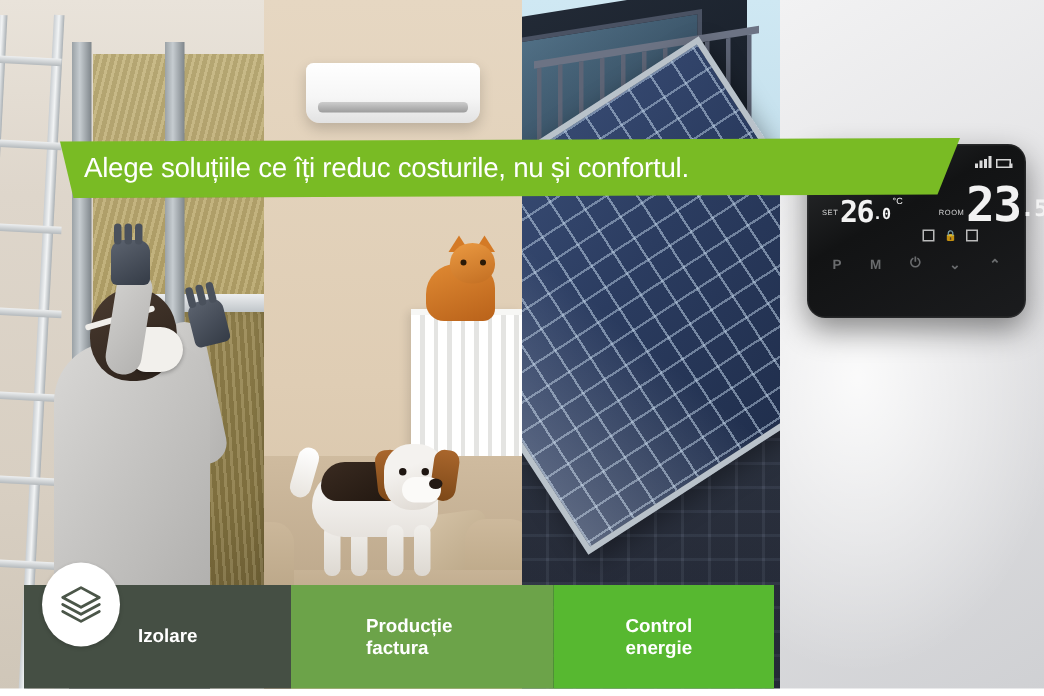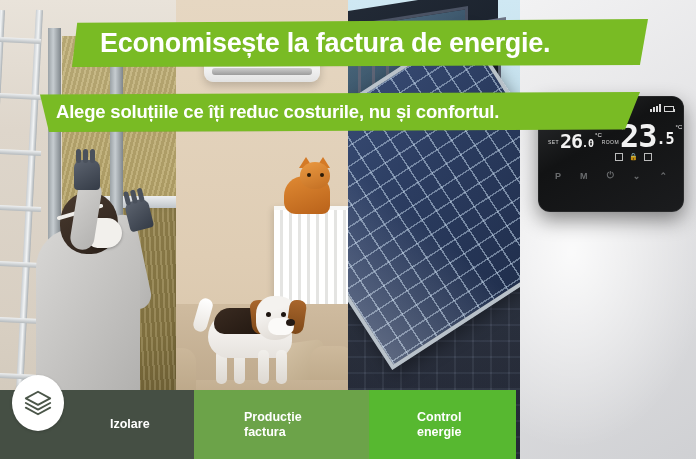--- a/index.html
+++ b/index.html
@@ -289,21 +289,21 @@
   .t-clock { font-family:"DejaVu Sans Mono", monospace; font-size: 11px; line-height:1; letter-spacing:-.5px; }
   .t-dot { width:3px;height:3px;background:#eaeaea;margin:0 0 1px 2px; }
   .t-icons { display:flex; gap:5px; align-items:center; font-size:9px; opacity:.9; }
   .t-sig { display:flex; align-items:flex-end; gap:3px; font-size:7px; }
   .t-bars { display:flex; align-items:flex-end; gap:1px; height:8px; }
   .t-bars i { width:2px; background:#ededed; display:block; }
   .t-bars i:nth-child(1){height:3px}.t-bars i:nth-child(2){height:5px}
   .t-bars i:nth-child(3){height:6.5px}.t-bars i:nth-child(4){height:8px}
   .t-batt { width:10px;height:6px;border:1px solid #e6e6e6; position:relative; }
   .t-batt::after{content:"";position:absolute;right:-2px;top:1.5px;width:1.5px;height:3px;background:#e6e6e6;}
-  .t-row2 { display:flex; align-items:flex-end; justify-content:space-between; margin-top:4px; }
+  .t-row2 { display:flex; align-items:flex-end; justify-content:space-between; margin-top:4px;gap:24px; }
   .t-set { display:flex; align-items:flex-end; }
   .t-lab { font-size:5px; letter-spacing:.4px; margin-bottom:5px; margin-right:1px; opacity:.85; }
   .t-big {
     font-family:"DejaVu Sans Mono", monospace; font-weight:bold;
     line-height:.85; letter-spacing:-1px;
   }
   .t-set .t-big { font-size:20px; }
   .t-dec { font-family:"DejaVu Sans Mono", monospace; font-size:10px; font-weight:bold; margin-bottom:1px; }
   .t-unit { font-size:6px; margin-bottom:12px; margin-left:1px; }
   .t-room { display:flex; align-items:flex-end; margin-right:6px; }
@@ -328,33 +328,33 @@
     left: 72px; top: 19px; width: 576px; height: 48px;
     clip-path: polygon(0.9% 8%, 100% 0%, 98.6% 96%, 0% 100%);
     padding-left: 28px;
   }
   .band-1 .txt { font-size: 27px; font-weight: bold; letter-spacing:-.3px; white-space:nowrap; }
   .band-2 {
     left: 40px; top: 92px; width: 600px; height: 40px;
     clip-path: polygon(0% 6%, 100% 0%, 97.5% 94%, 1.5% 100%);
     padding-left: 16px;
   }
-  .band-2 .txt { font-size: 18.5px; font-weight: bold; letter-spacing:-.2px; white-space:nowrap; }
+  .band-2 .txt { font-size: 18.5px; font-weight: normal; letter-spacing:-.2px; white-space:nowrap; }
 
   
   .catbar {
     position:absolute; left:0; bottom:5px; width:696px; height:69px;
     display:flex; z-index: 5;
   }
   .cat { position:relative; height:69px; display:flex; align-items:center; }
   .cat .label {
     color:#fff; font-weight:bold; font-size:12.5px; line-height:1.18;
     text-align:left; padding-left:8px; white-space:pre-line;
   }
-  .cat-1 { width:194px; background:#454f44; padding-left:102px; }
+  .cat-1 { width:178px; background:#454f44; padding-left:68px;margin-left:16px; }
   .cat-2 { width:180px; background:#5f7a50; padding-left:50px; }
   .cat-3 { width:175px; background:#6ca349; padding-left:42px; }
   .cat-4 { width:147px; background:#57b830; padding-left:40px; }
   .catbottomfill {
     position:absolute; left:0; bottom:0; width:696px; height:5px; background:#ffffff; z-index:4;
   }
   .circ {
     position:absolute; top:-15px; width:52px; height:56px; border-radius:50%;
     background:#fff; display:flex; align-items:center; justify-content:center;
     z-index: 7; box-shadow: 0 1px 3px rgba(0,0,0,.18);
@@ -521,23 +521,20 @@
           <span>P</span>
           <span>M</span>
           <span>⏻</span>
           <span>⌄</span>
           <span>⌃</span>
         </div>
       </div>
     </div>
   </div>
 
-  <div class="band band-1">
-    <span class="txt">Economisește la factura de energie.</span>
-  </div>
   <div class="band band-2">
     <span class="txt">Alege soluțiile ce îți reduc costurile, nu și confortul.</span>
   </div>
 
   <div class="catbottomfill"></div>
   <div class="catbar">
 
     <div class="cat cat-1">
       <div class="circ c1">
         <svg width="30" height="30" viewBox="0 0 32 32" fill="none" stroke="#4b5649" stroke-width="2" stroke-linejoin="round" stroke-linecap="round">

